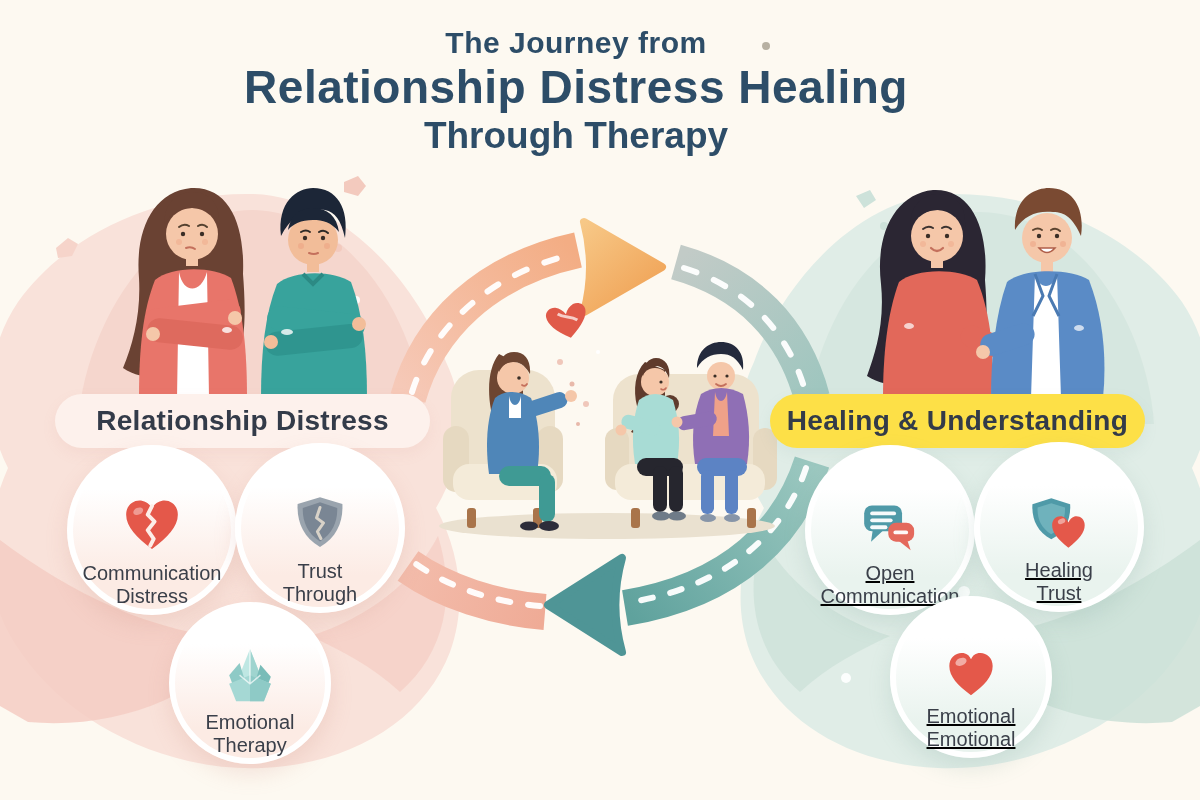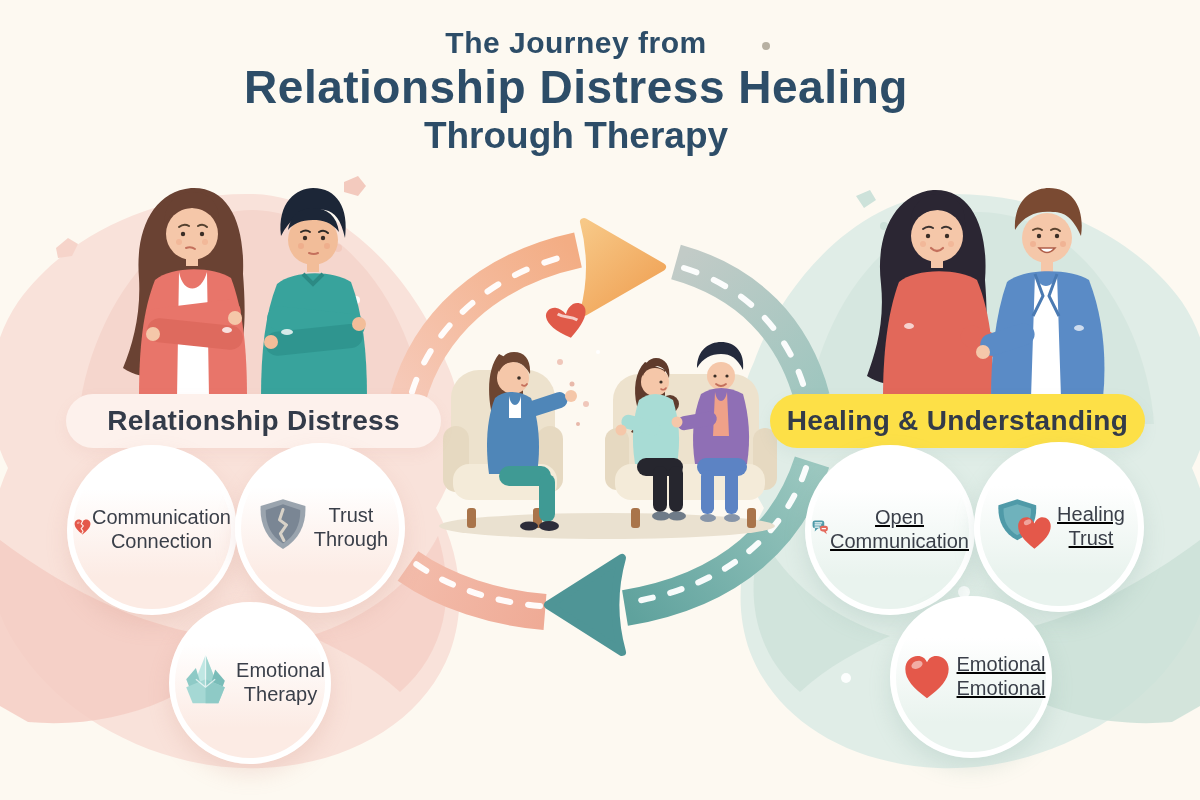--- a/index.html
+++ b/index.html
@@ -9,21 +9,21 @@
   .title{position:absolute;top:26px;left:-24px;width:1200px;text-align:center;
          color:#2d4d68;font-weight:bold;line-height:1.1;}
   .t1{font-size:30px;letter-spacing:.5px;}
   .t2{font-size:46px;letter-spacing:.5px;margin-top:3px;}
   .t3{font-size:37px;margin-top:3px;}
   .strip{position:absolute;height:54px;border-radius:27px;display:flex;align-items:center;
          justify-content:center;font-weight:bold;font-size:28px;color:#333b49;letter-spacing:.3px;}
   .strip.pink{background:#fdf1ec;box-shadow:0 6px 14px rgba(220,150,135,.10);}
   .strip.mint{background:#fde047;box-shadow:0 6px 14px rgba(130,170,160,.10);}
   .bubble{position:absolute;border-radius:50%;box-sizing:border-box;border:6px solid #fff;
-          display:flex;flex-direction:row;align-items:center;justify-content:center;text-align:center;}
+          display:flex;flex-direction:column;align-items:center;justify-content:flex-end;text-align:center;}
   .bubble.pink{background:linear-gradient(180deg,#ffffff 24%,#fcebe4 80%);
                box-shadow:0 10px 22px rgba(205,140,125,.20);}
   .bubble.mint{background:linear-gradient(180deg,#ffffff 24%,#e9f3ee 80%);
                box-shadow:0 10px 22px rgba(120,160,150,.20);text-decoration:underline;}
   .bubble .icon{margin-bottom:6px;}
   .blabel{font-size:20px;color:#3a3f49;line-height:1.18;}
 </style>
 </head>
 <body>
 
@@ -289,33 +289,33 @@
       <rect x="252" y="90" width="40" height="14" rx="7" transform="rotate(-10 260 96)" fill="#8f6fb5"></rect>
       <circle cx="252" cy="96" r="5.5" fill="#f5c7a9"></circle>
       <rect x="272" y="132" width="50" height="18" rx="9" fill="#5c83c4"></rect>
       <rect x="276" y="144" width="13" height="44" rx="6" fill="#5c83c4"></rect>
       <rect x="300" y="144" width="13" height="44" rx="6" fill="#5c83c4"></rect>
       <ellipse cx="283" cy="192" rx="8" ry="4" fill="#8795a8"></ellipse>
       <ellipse cx="307" cy="192" rx="8" ry="4" fill="#8795a8"></ellipse>
     </g>
   </svg>
 
-  <div class="strip pink" style="left:66px;top:394px;width:375px;">Relationship Distress</div>
+  <div class="strip pink" style="left:55px;top:394px;width:375px;">Relationship Distress</div>
   <div class="strip mint" style="left:770px;top:394px;width:375px;">Healing &amp; Understanding</div>
 
   <div class="bubble pink" style="left:67px;top:445px;width:170px;height:170px;">
     <svg class="icon" width="62" height="62" viewBox="0 0 72 72">
       <path d="M36 64 C18 50 6 38 6 24 C6 12 16 6 25 8 C31 9.5 34 13 36 17
                C38 13 41 9.5 47 8 C56 6 66 12 66 24 C66 38 54 50 36 64 Z" fill="#e4584a"></path>
       <path d="M36 14 L31 24 L39 32 L31 42 L38 52 L34 60" stroke="#fdeee8" stroke-width="4.5" fill="none" stroke-linejoin="round" stroke-linecap="round"></path>
       <ellipse cx="20" cy="20" rx="6" ry="4" transform="rotate(-25 20 20)" fill="#ffffff" opacity=".4"></ellipse>
     </svg>
     <div class="blabel">
       <div>Communication</div>
-      <div>Connection</div>
+      <div>Distress</div>
     </div>
   </div>
 
   <div class="bubble pink" style="left:235px;top:443px;width:170px;height:170px;">
     <svg class="icon" width="62" height="62" viewBox="0 0 72 72">
       <path d="M36 6 L62 14 C63 34 56 52 36 64 C16 52 9 34 10 14 Z" fill="#9aa4ae"></path>
       <path d="M36 12 L56 18.5 C56.5 34 51 48 36 57.5 C21 48 15.5 34 16 18.5 Z" fill="#7a8694"></path>
       <path d="M36 18 L32 30 L40 36 L33 46 L37 54" stroke="#d8d2c8" stroke-width="3.5" fill="none" stroke-linejoin="round" stroke-linecap="round"></path>
     </svg>
     <div class="blabel">

